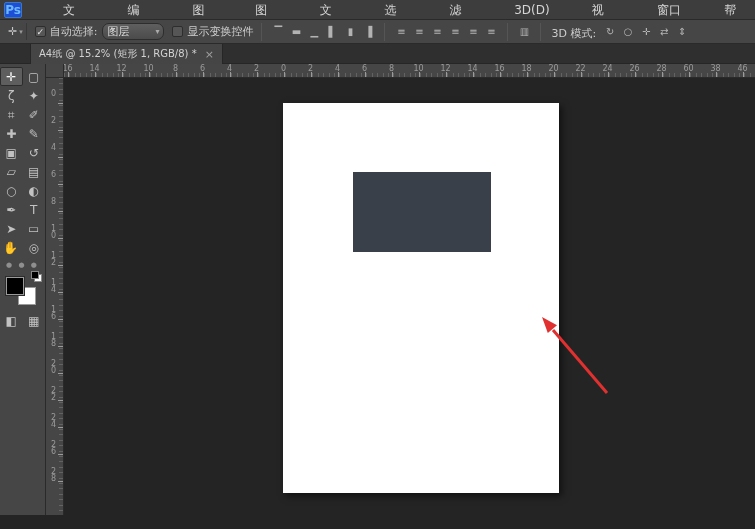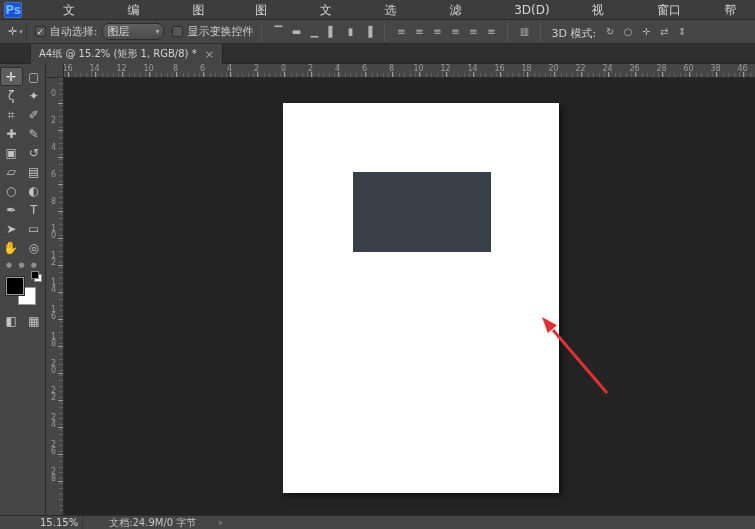--- a/index.html
+++ b/index.html
@@ -309,19 +309,14 @@
       <div class="page" style="background: rgb(255, 255, 255);">
         <div class="shape-rect" style="background: rgb(58, 64, 73);"></div>
       </div>
       <svg class="arrow" viewBox="0 0 691 437">
         <line x1="543" y1="315" x2="489" y2="252" stroke-width="3" style="stroke: rgb(224, 48, 48);"></line>
         <polygon points="478,239 493,247.3 483.8,255.1" style="fill: rgb(224, 48, 48);"></polygon>
       </svg>
     </div>
   </div>
 
-  <div class="status-bar">
-    <span class="zoom-field">15.15%</span>
-    <span class="doc-info">文档:24.9M/0 字节</span>
-    <span class="status-chevron">›</span>
-  </div>
 
 </div>
 
 </body></html>

